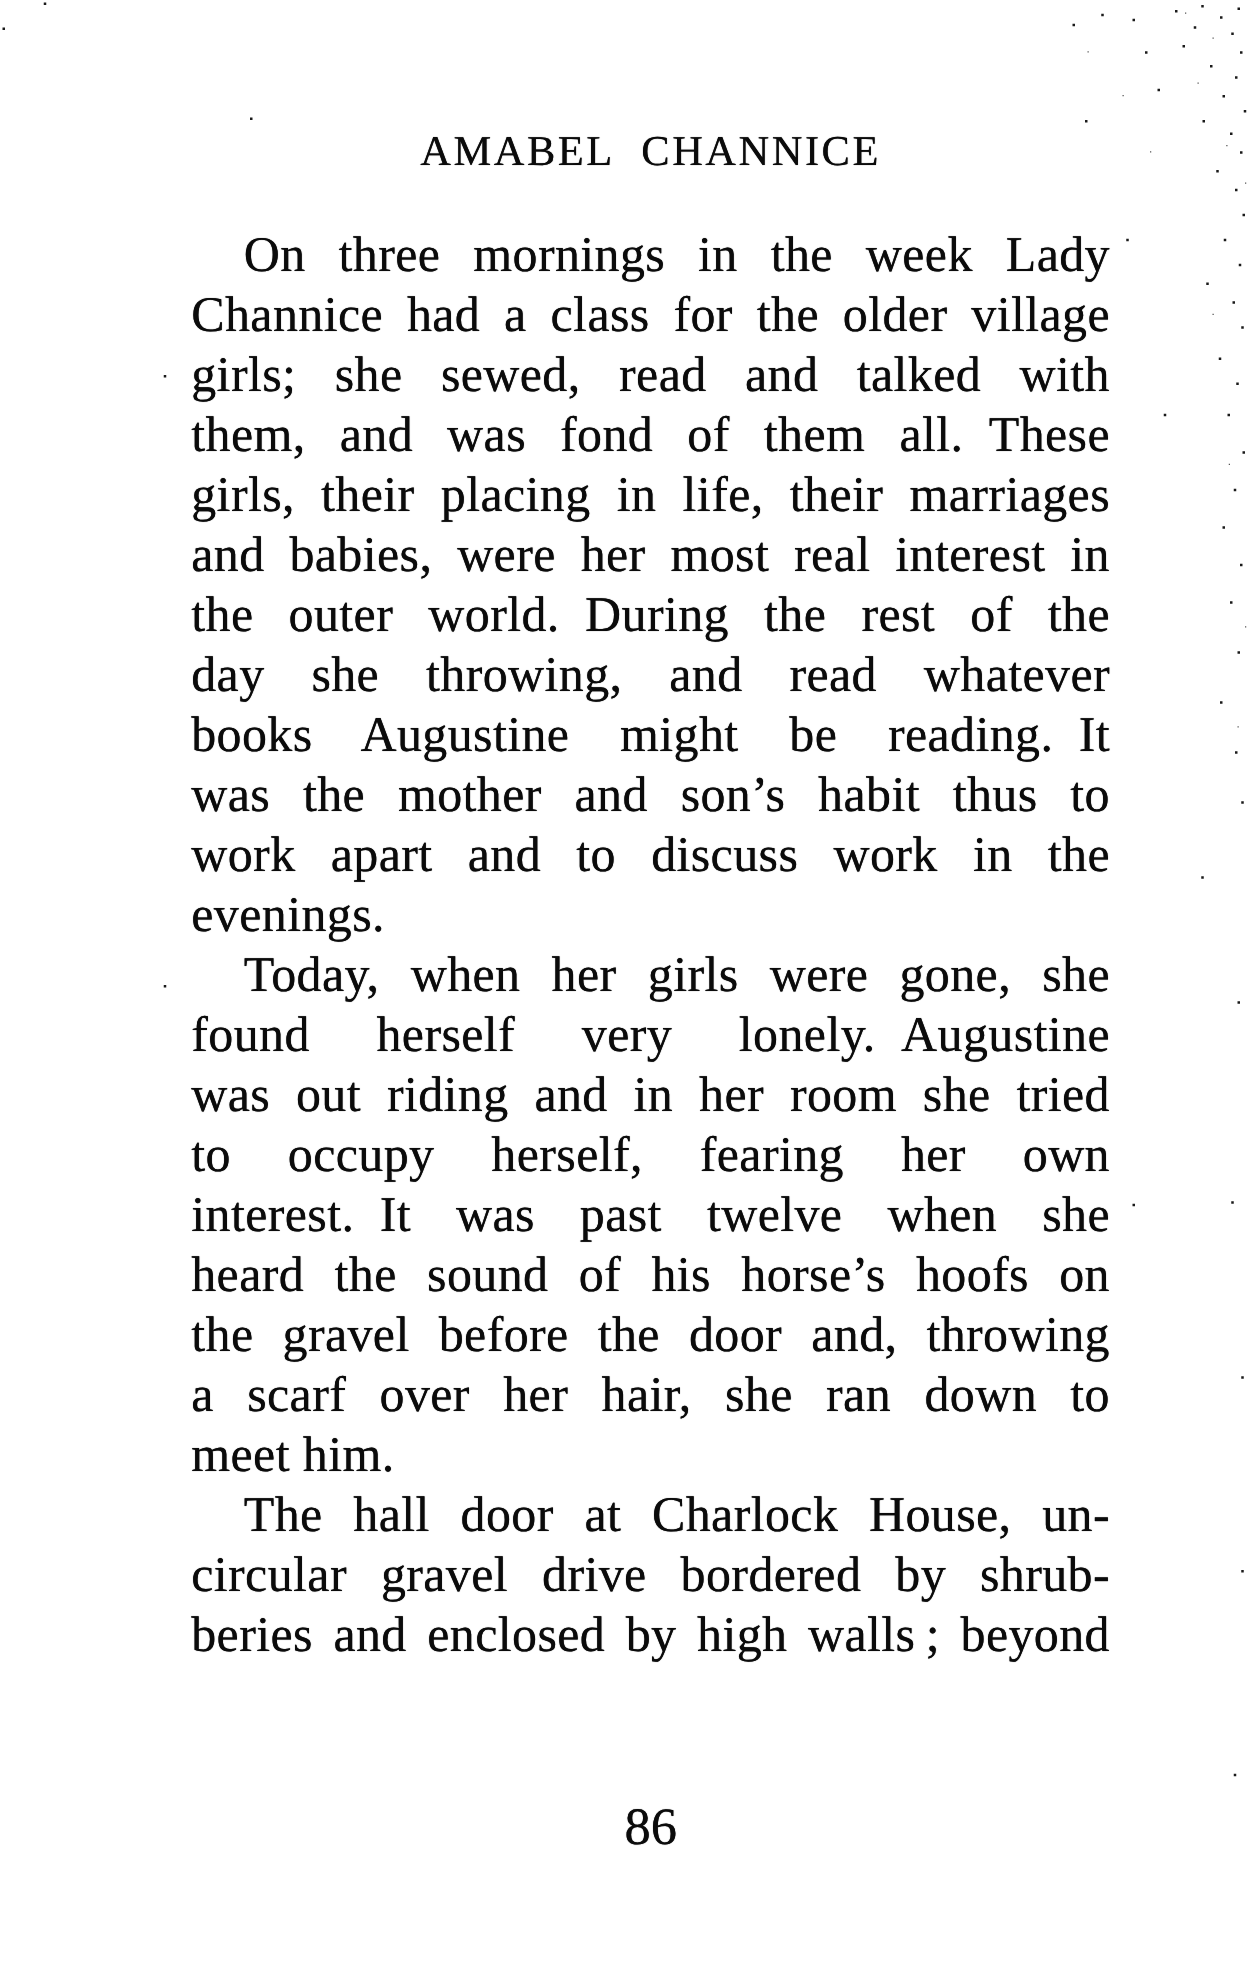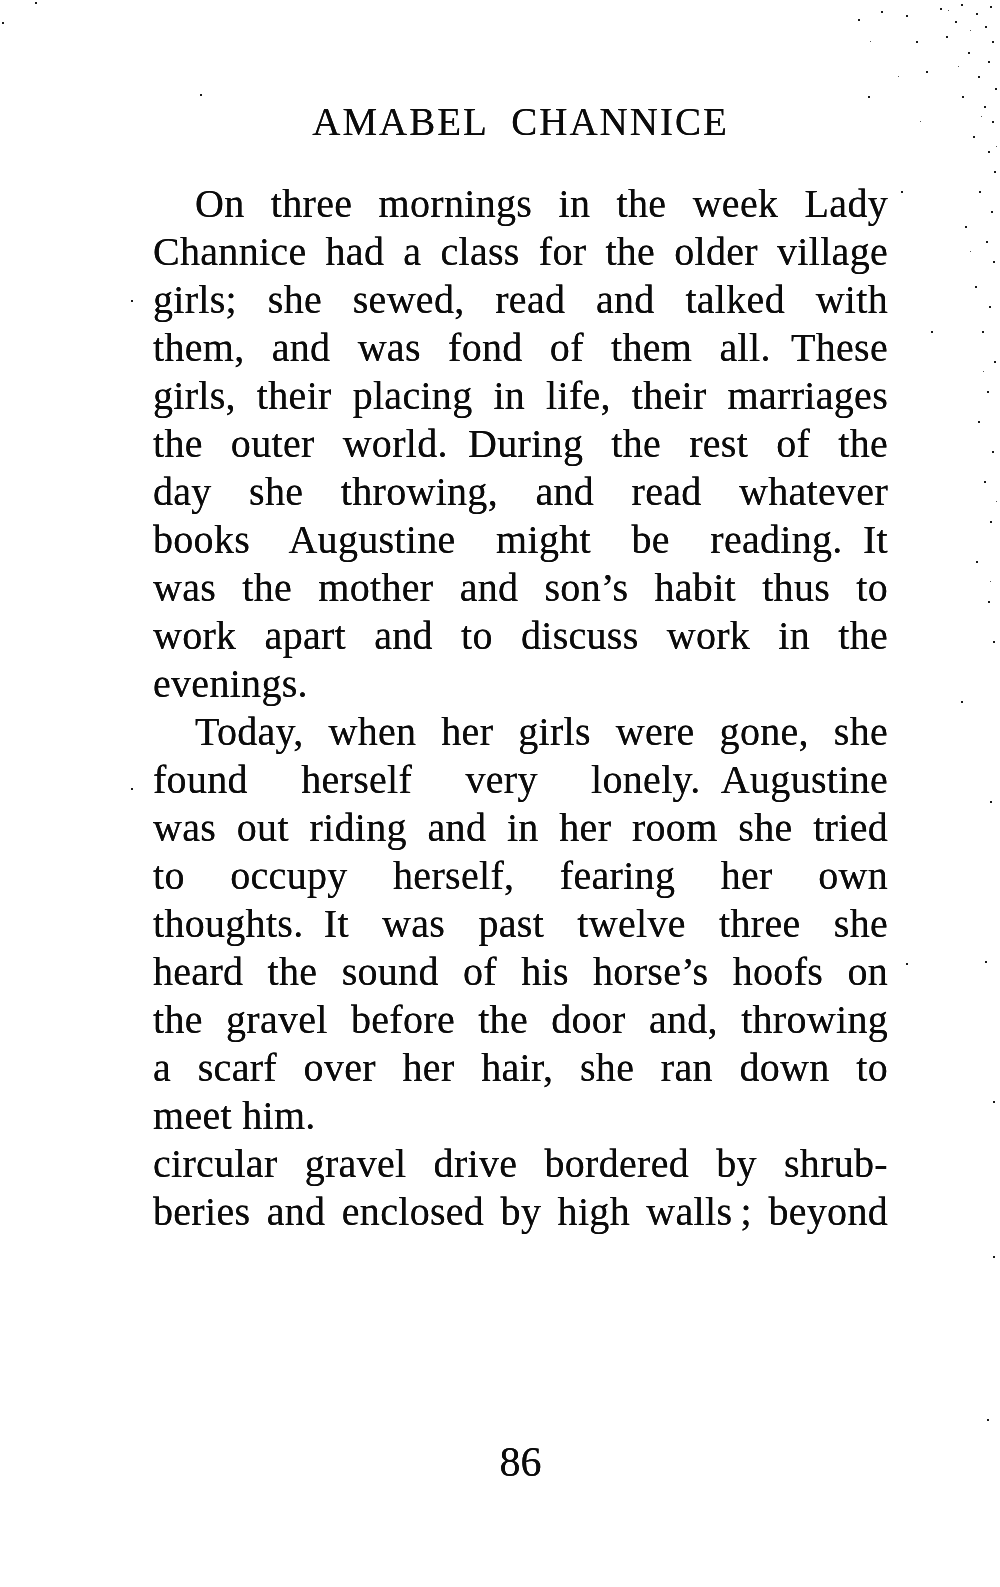--- a/index.html
+++ b/index.html
@@ -8,21 +8,21 @@
     background: #ffffff;
     position: relative;
     overflow: hidden;
     font-family: "Liberation Serif", "DejaVu Serif", serif;
     color: #0b0b0b;
   }
   .page-title {
     position: absolute;
     left: 153px; top: 98px; width: 735px;
     text-align: center;
-    font-size: 39px; line-height: 48px;
+    font-size: 34px; line-height: 48px;
     letter-spacing: 2px; word-spacing: 12px;
     text-shadow: 0 0 0.6px currentColor;
     white-space: nowrap;
   }
   .column {
     position: absolute;
     left: 153px; top: 180px; width: 735px;
     font-size: 40px; line-height: 48px;
     letter-spacing: 0.3px;
     text-shadow: 0 0 0.6px currentColor;
@@ -76,37 +76,39 @@
 <body>
 
 <div class="page-title">AMABEL CHANNICE</div>
 
 <div class="column">
   <div class="line first">On three mornings in the week Lady</div>
   <div class="line">Channice had a class for the older village</div>
   <div class="line">girls; she sewed, read and talked with</div>
   <div class="line">them, and was fond of them all. These</div>
   <div class="line">girls, their placing in life, their marriages</div>
+  <div class="line">and babies, were her most real interest in</div>
   <div class="line">the outer world. During the rest of the</div>
   <div class="line">day she throwing, and read whatever</div>
   <div class="line">books Augustine might be reading. It</div>
   <div class="line">was the mother and son’s habit thus to</div>
   <div class="line">work apart and to discuss work in the</div>
   <div class="line last">evenings.</div>
 
   <div class="line first">Today, when her girls were gone, she</div>
   <div class="line">found herself very lonely. Augustine</div>
   <div class="line">was out riding and in her room she tried</div>
   <div class="line">to occupy herself, fearing her own</div>
-  <div class="line">thoughts. It was past twelve three she</div>
+  <div class="line">interest. It was past twelve when she</div>
   <div class="line">heard the sound of his horse’s hoofs on</div>
   <div class="line">the gravel before the door and, throwing</div>
   <div class="line">a scarf over her hair, she ran down to</div>
   <div class="line last">meet him.</div>
 
+  <div class="line first">The hall door at Charlock House, un-</div>
   <div class="line">circular gravel drive bordered by shrub-</div>
   <div class="line">beries and enclosed by high walls ; beyond</div>
 </div>
 
 <div class="page-number">86</div>
 
 <div class="noise"></div>
 <div class="noise2"></div>
 
 </body></html>

